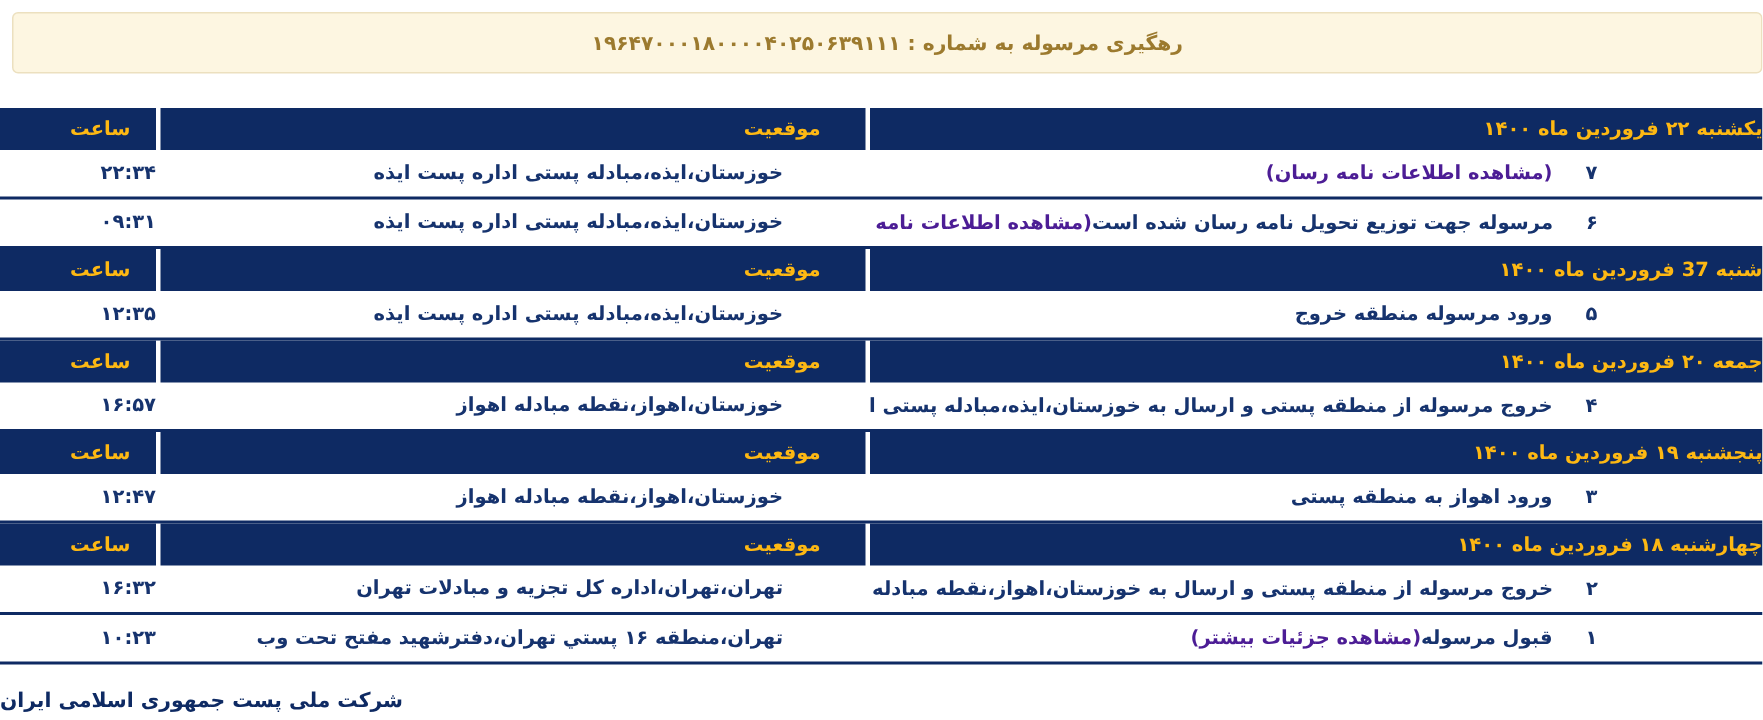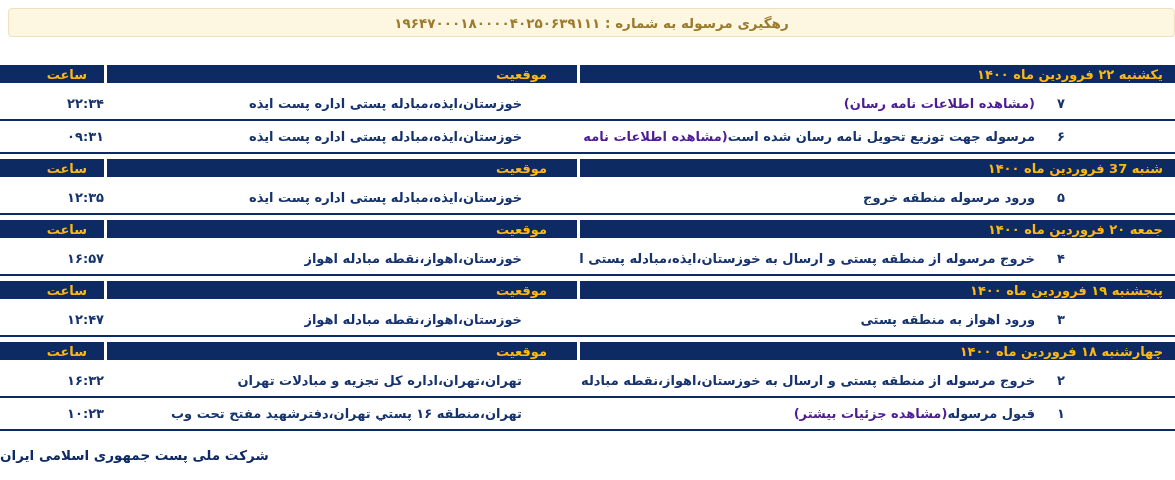--- a/index.html
+++ b/index.html
@@ -6,21 +6,21 @@
   html, body { width: 1175px; height: 480px; background: #ffffff; overflow: hidden; }
   body {
     font-family: "DejaVu Sans", "Liberation Sans", sans-serif;
     direction: rtl;
     color: #16336e;
   }
 
   
   .banner {
     margin: 8px 0 0 8px;
-    height: 29px;
+    height: 41px;
     background: #fdf6e1;
     border: 1px solid #ece0bf;
     border-radius: 4px;
     display: flex;
     align-items: center;
     justify-content: center;
   }
   .banner-text {
     color: #9c7a2e;
     font-size: 13.5px;
@@ -31,28 +31,28 @@
   .track-table { margin-top: 23px; width: 1175px; }
   .grid-row {
     display: grid;
     grid-template-columns: 595px 470px 104px;
     column-gap: 3px;
     align-items: center;
   }
   .section-header { height: 28px; }
   .section-header > div {
     background: #0e2a63;
-    height: 18px;
+    height: 28px;
     display: flex;
     align-items: center;
     color: #fdb813;
     font-weight: bold;
     font-size: 13px;
   }
-  .hdr-date   { padding-left: 6px;  padding-right: 12px; }
+  .hdr-date   { padding-left: 6px;  }
   .hdr-loc    { padding-right: 30px; }
   .hdr-time   { padding-right: 17px; }
 
   .data-row {
     height: 33px;
     border-bottom: 2px solid #0e2a63;
     font-size: 13px;
     font-weight: bold;
   }
   .status-cell {

